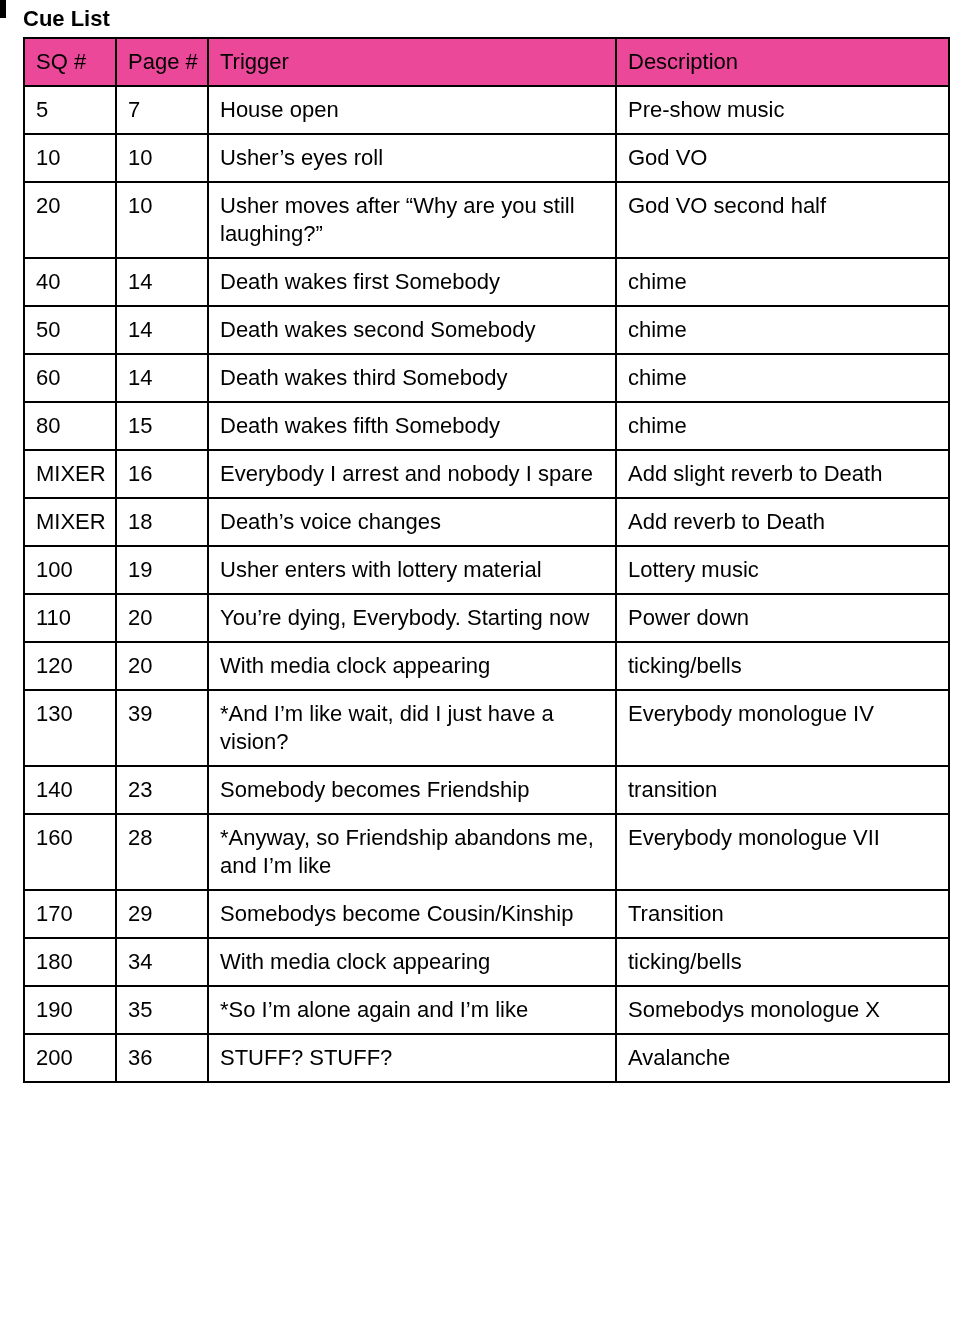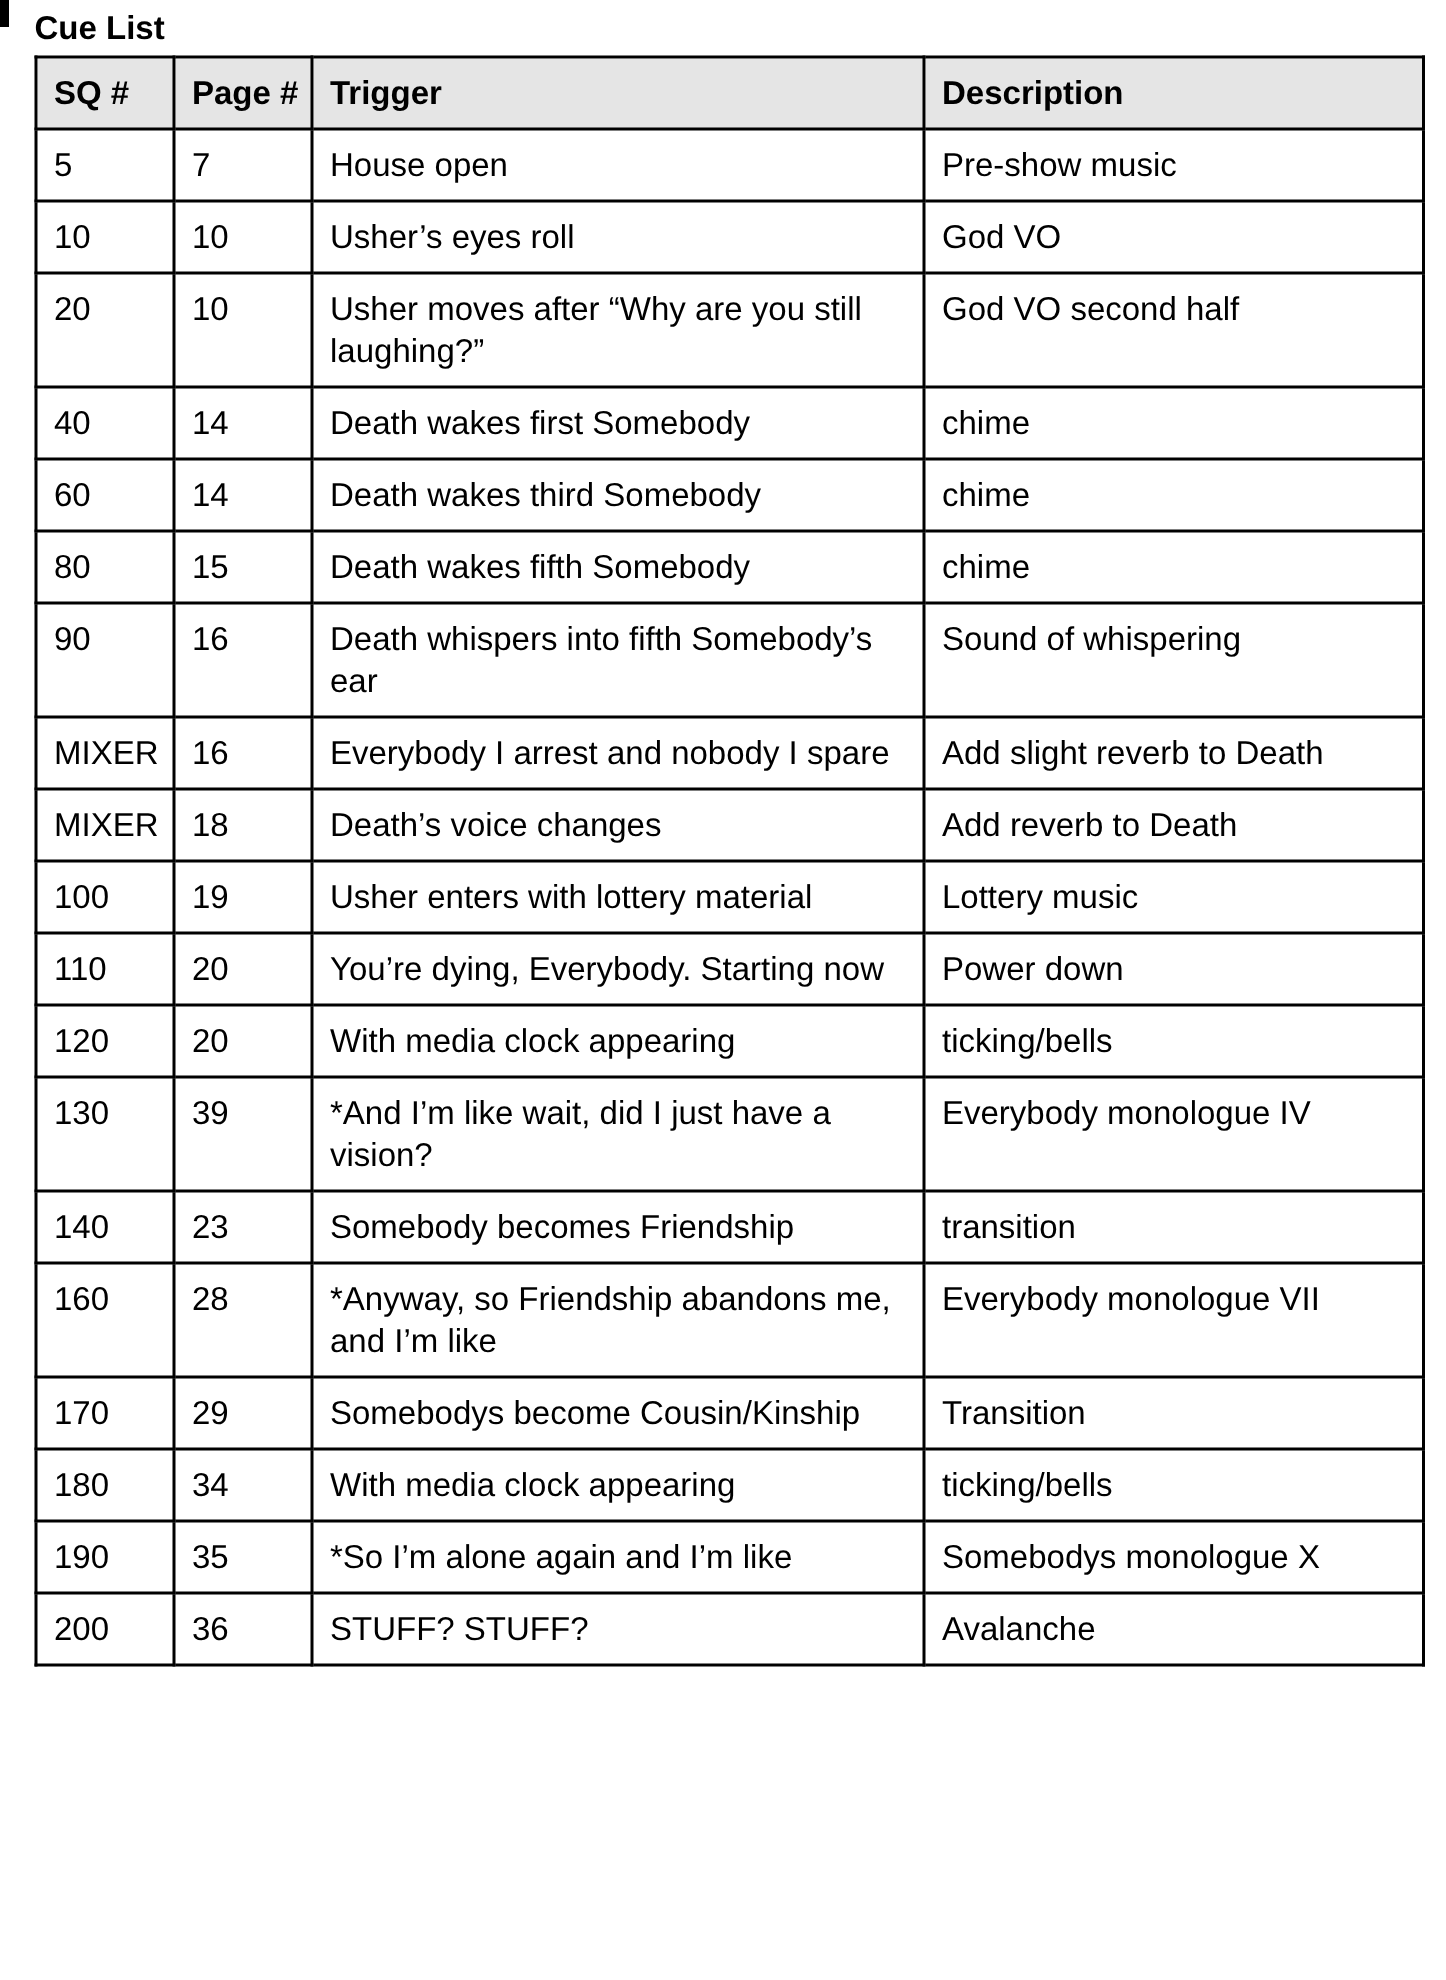--- a/index.html
+++ b/index.html
@@ -43,22 +43,22 @@
     border: 2px solid #000000;
     vertical-align: top;
     text-align: left;
     padding: 9px 5px 9px 11px;
     font-size: 22px;
     line-height: 28px;
     overflow: hidden;
     word-wrap: break-word;
   }
   .cue-table th {
-    background: #e5e5e5;
-    font-weight: bold;
+    background: #ec4899;
+    font-weight: normal;
   }
 </style>
 </head>
 <body>
 
 <div class="corner-mark"></div>
 
 <div class="doc-title">Cue List</div>
 
 <table class="cue-table">
@@ -95,36 +95,36 @@
         <td>Usher moves after “Why are you still laughing?”</td>
         <td>God VO second half</td>
       </tr>
       <tr>
         <td>40</td>
         <td>14</td>
         <td>Death wakes first Somebody</td>
         <td>chime</td>
       </tr>
       <tr>
+        <td>50</td>
+        <td>14</td>
+        <td>Death wakes second Somebody</td>
+        <td>chime</td>
+      </tr>
+      <tr>
         <td>60</td>
         <td>14</td>
         <td>Death wakes third Somebody</td>
         <td>chime</td>
       </tr>
       <tr>
         <td>80</td>
         <td>15</td>
         <td>Death wakes fifth Somebody</td>
         <td>chime</td>
-      </tr>
-      <tr>
-        <td>90</td>
-        <td>16</td>
-        <td>Death whispers into fifth Somebody’s ear</td>
-        <td>Sound of whispering</td>
       </tr>
       <tr>
         <td>MIXER</td>
         <td>16</td>
         <td>Everybody I arrest and nobody I spare</td>
         <td>Add slight reverb to Death</td>
       </tr>
       <tr>
         <td>MIXER</td>
         <td>18</td>

